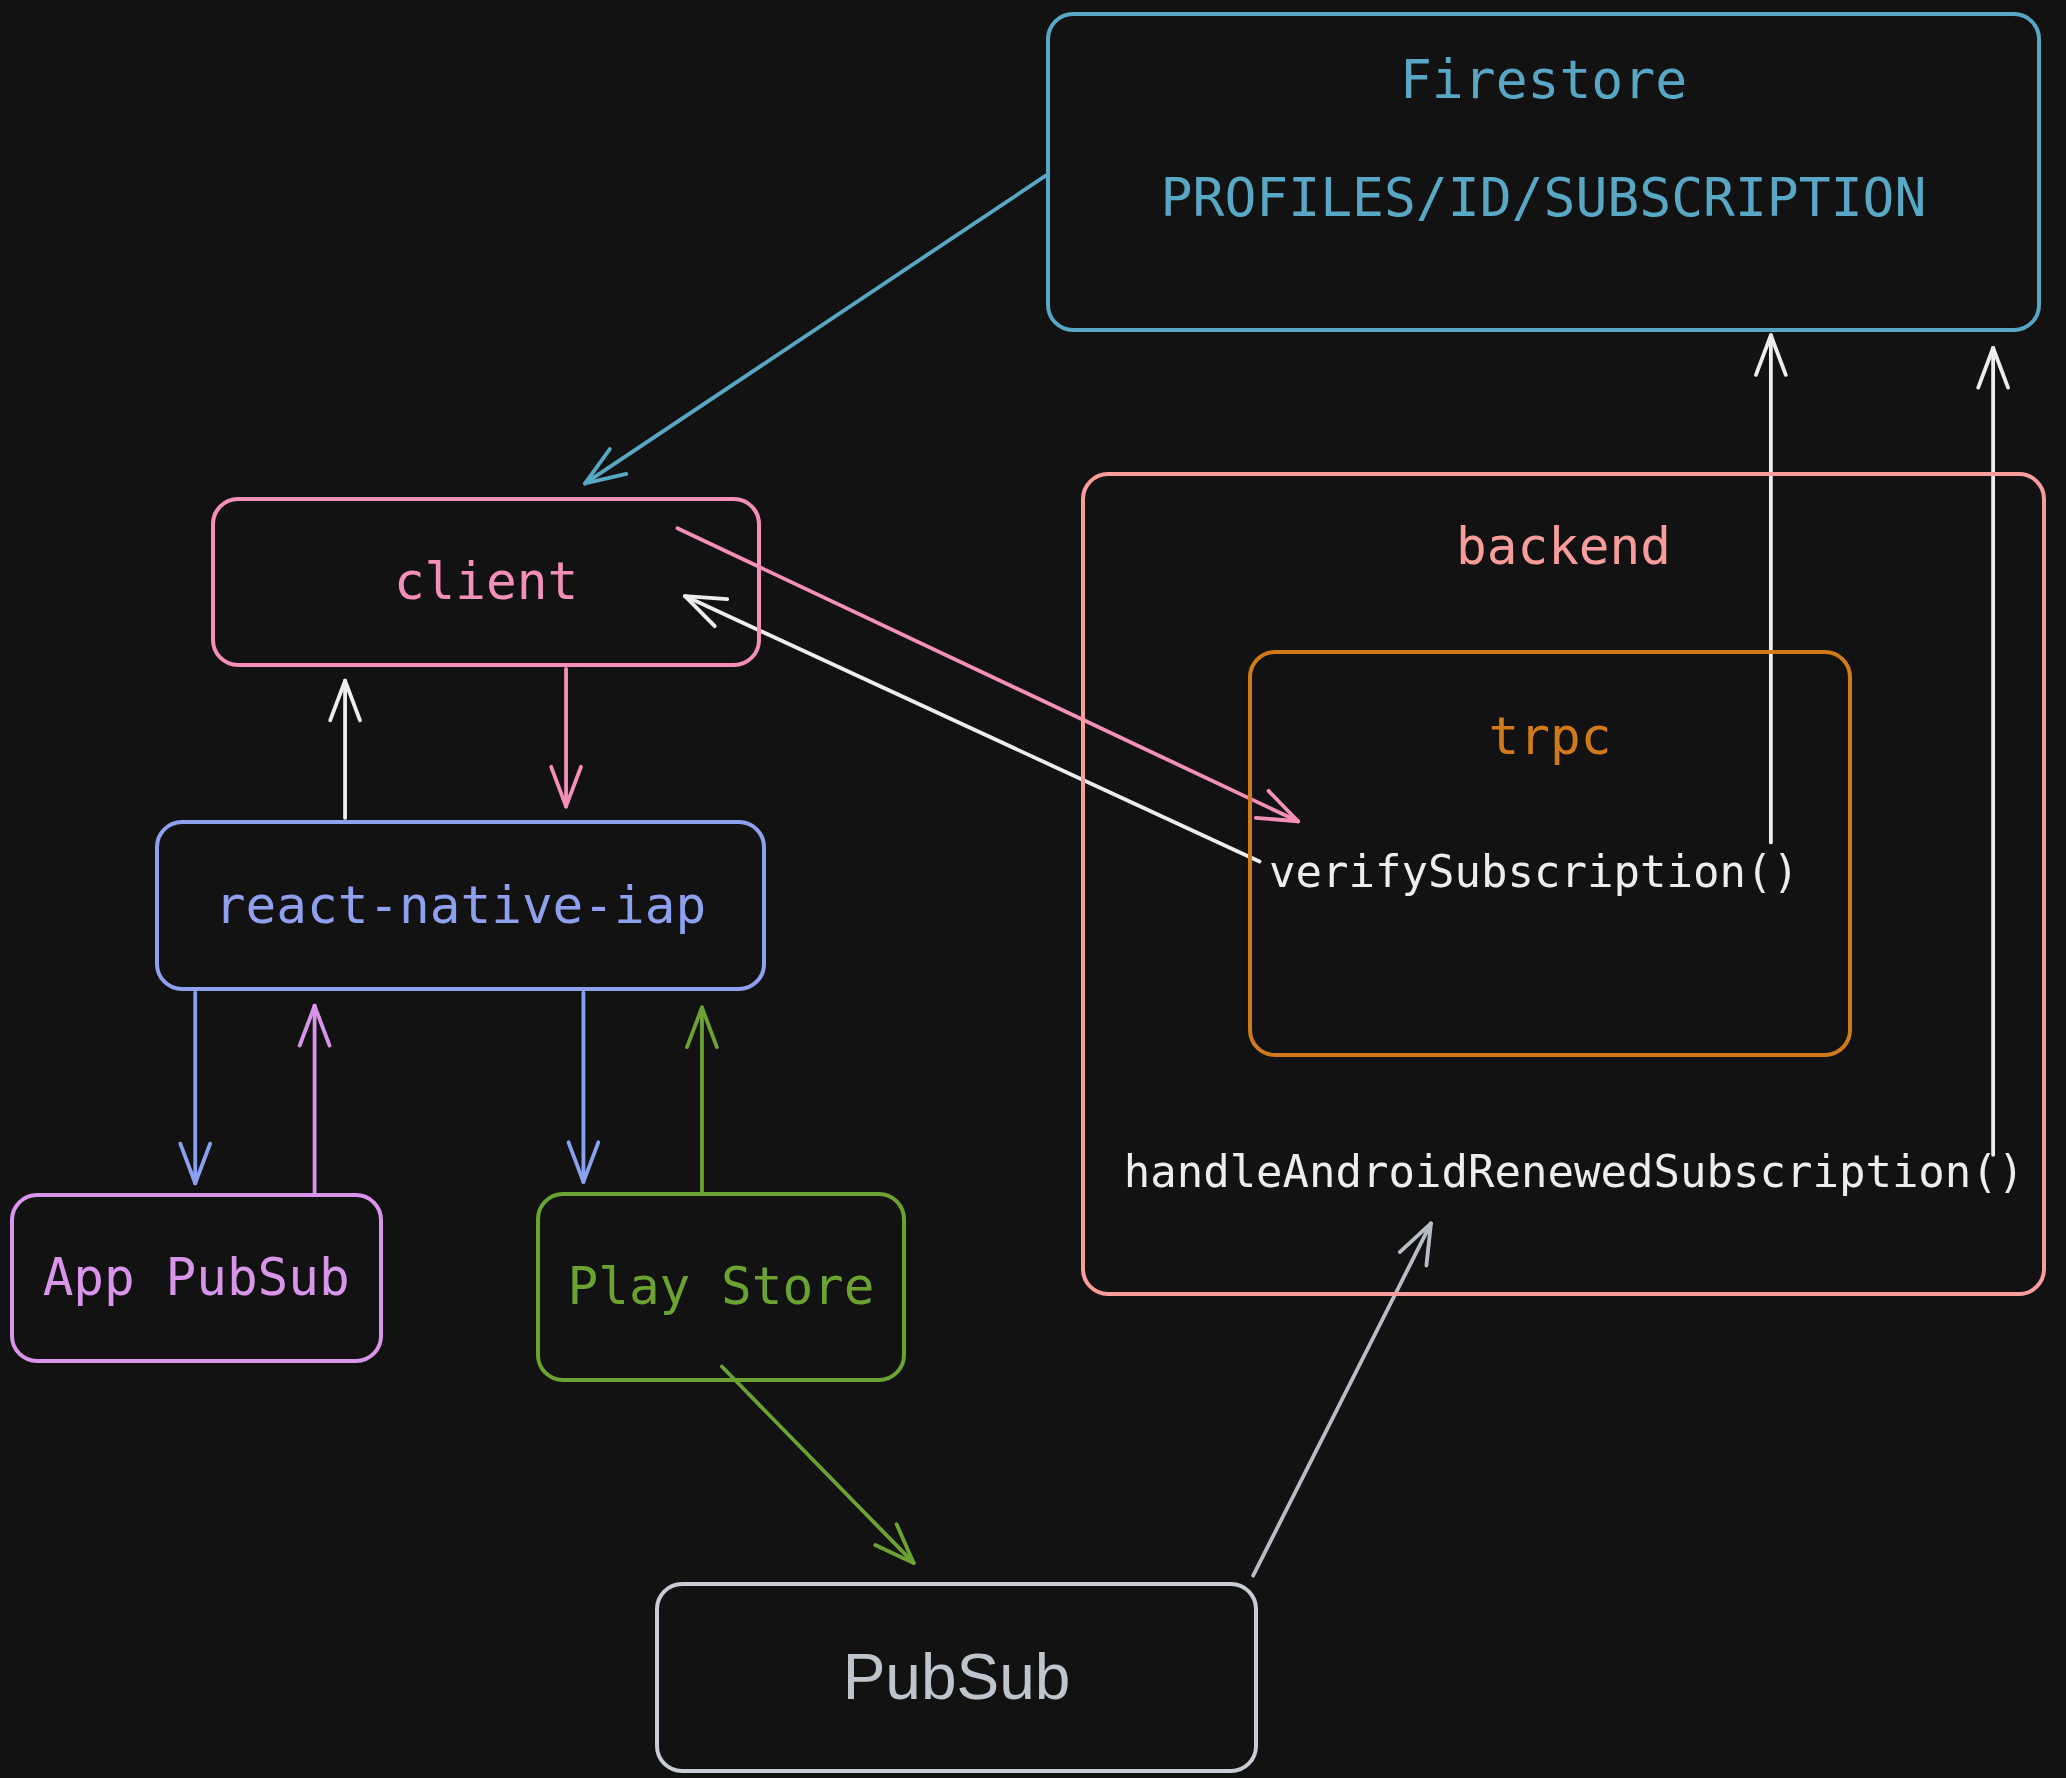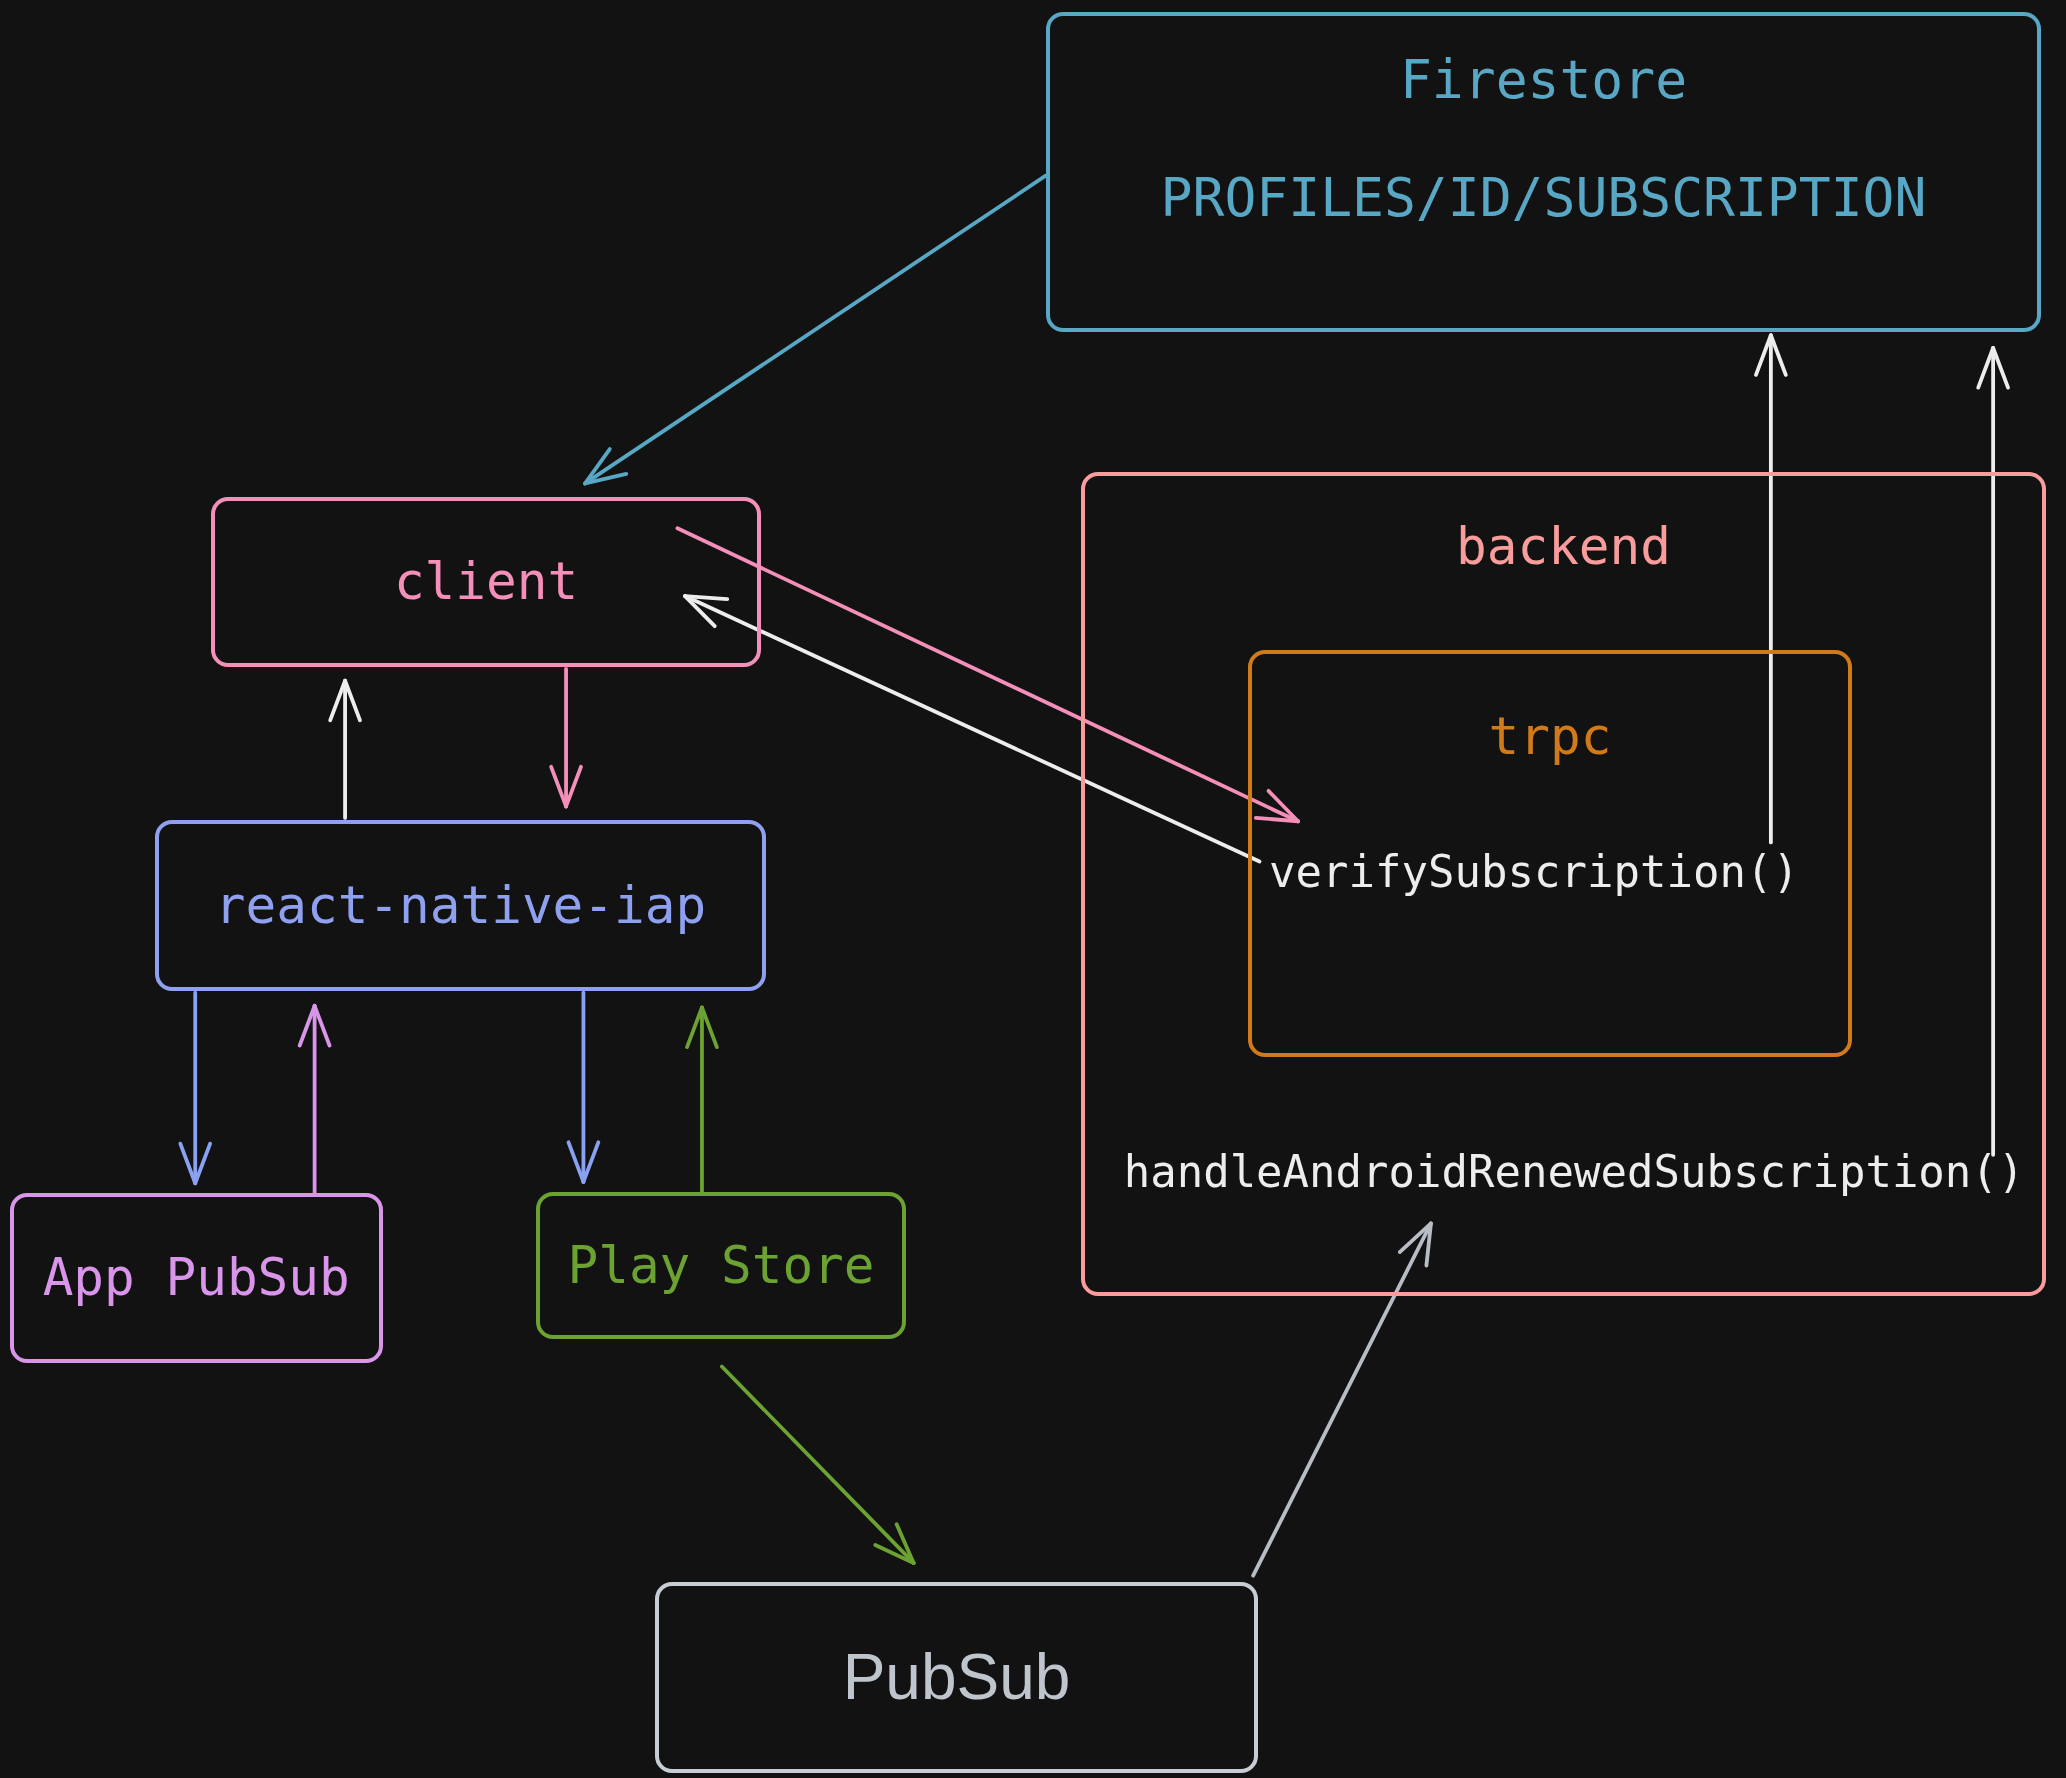--- a/index.html
+++ b/index.html
@@ -1,32 +1,32 @@
 <!DOCTYPE html>
 <html style="font-size:6.8px"><head>
 <meta charset="utf-8">
 <style>
   html,body{margin:0;padding:0;background:#121212;}
   #canvas{position:relative;width:2066px;height:1778px;background:#121212;overflow:hidden;
           font-family:"DejaVu Sans Mono","Liberation Mono",monospace;}
   #edge-layer{position:absolute;left:0;top:0;width:2066px;height:1778px;}
-  .box{position:absolute;border:4.2px solid;border-radius:17px;box-sizing:border-box;
+  .box{position:absolute;border:4.2px solid;border-radius:27px;box-sizing:border-box;
        display:flex;align-items:center;justify-content:center;background:transparent;}
   .box-label{font-size:51px;line-height:1.2;white-space:nowrap;}
   .top-label{position:absolute;left:50%;transform:translateX(-50%);}
   .float-label{position:absolute;transform:translate(-50%,-50%);font-size:44px;
                white-space:nowrap;color:#ededed;}
   
   #box-firestore{left:1046px;top:12px;width:995px;height:320px;border-color:#58a7c4;color:#58a7c4;}
   #box-firestore .fs-title{position:absolute;left:50%;top:37px;transform:translateX(-50%);font-size:53px;line-height:1;}
   #box-firestore .fs-sub{position:absolute;left:50%;top:155px;transform:translateX(-50%);font-size:53px;line-height:1;}
   #box-client{left:211px;top:497px;width:550px;height:170px;border-color:#f48fb9;color:#f48fb9;}
   #box-rniap{left:155px;top:820px;width:611px;height:171px;border-color:#8fa0ef;color:#8fa0ef;justify-content:center;}
   #box-appstore{left:9.7px;top:1193px;width:373px;height:170px;border-color:#d995ea;color:#d995ea;}
-  #box-playstore{left:536px;top:1192px;width:370px;height:147px;border-color:#6ba232;color:#6ba232;}
+  #box-playstore{left:536px;top:1192px;width:370px;height:190px;border-color:#6ba232;color:#6ba232;}
   #box-backend{left:1081px;top:472px;width:965px;height:824px;border-color:#f89c9c;color:#f89c9c;
                align-items:flex-start;text-align:right;}
   #box-backend .top-label{top:40px;}
   #box-trpc{left:1248px;top:650px;width:604px;height:407px;border-color:#d07a19;color:#d07a19;
             align-items:flex-start;}
   #box-trpc .top-label{top:52px;}
   #box-pubsub{left:655px;top:1582px;width:603px;height:191px;border-color:#c8cdd5;color:#bfc5cd;}
   #box-pubsub .box-label{font-family:"Liberation Sans","DejaVu Sans",sans-serif;font-size:64px;}
   #label-verify{left:1534px;top:871px;}
   #label-handle{left:1574px;top:1171px;}

